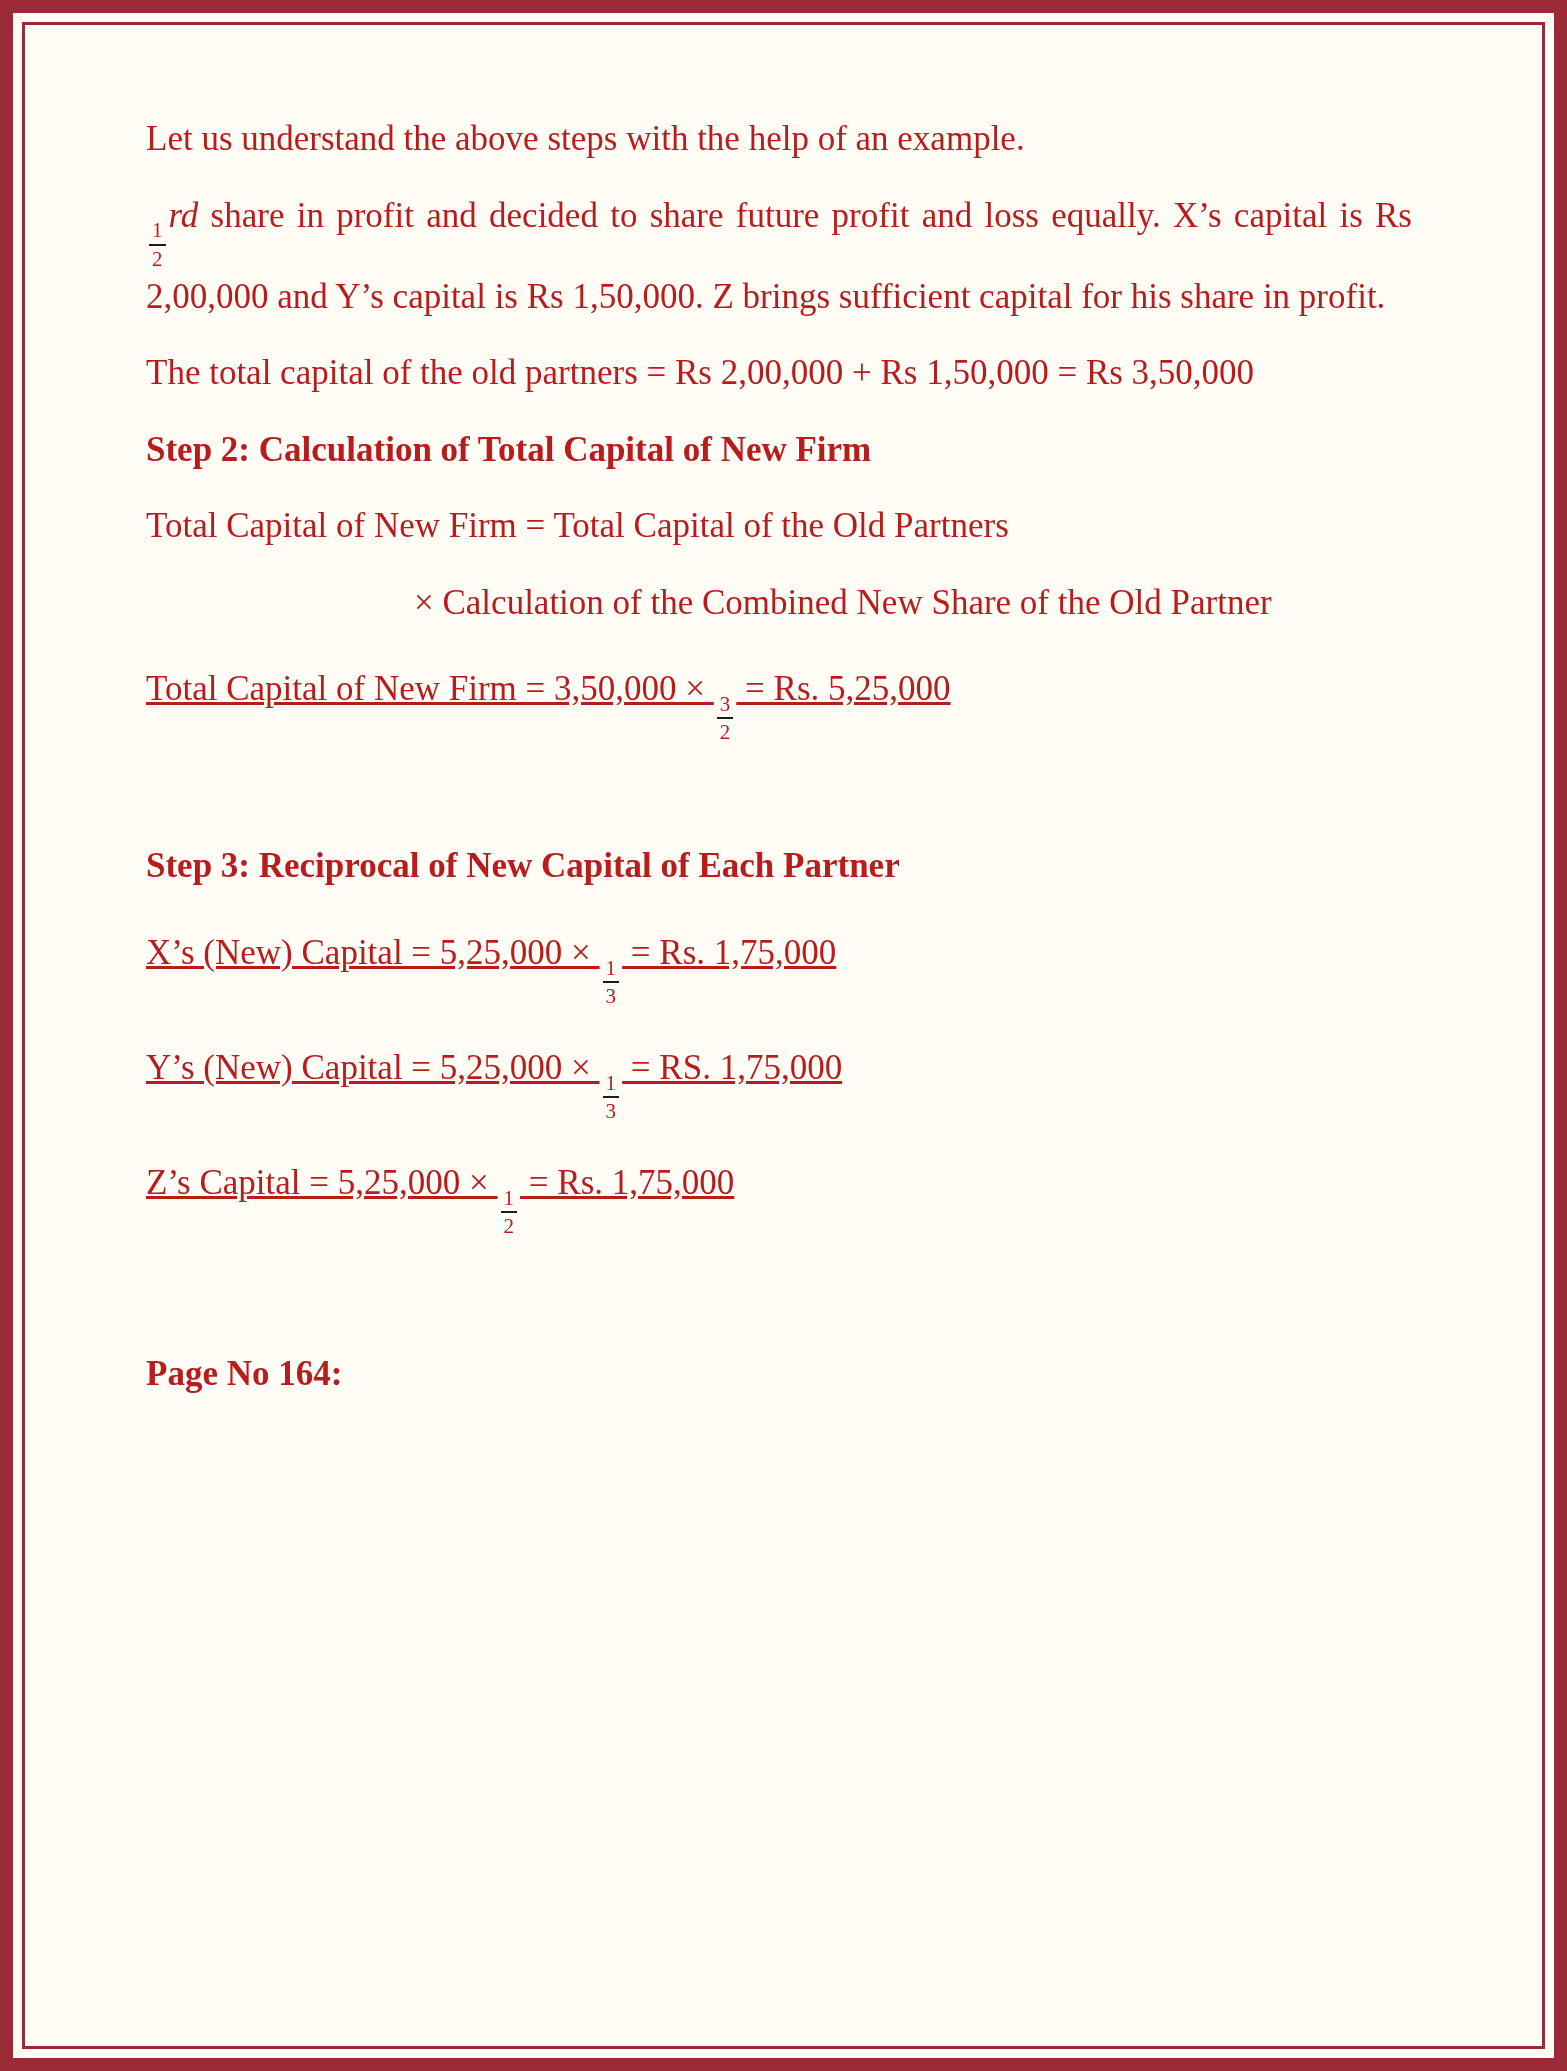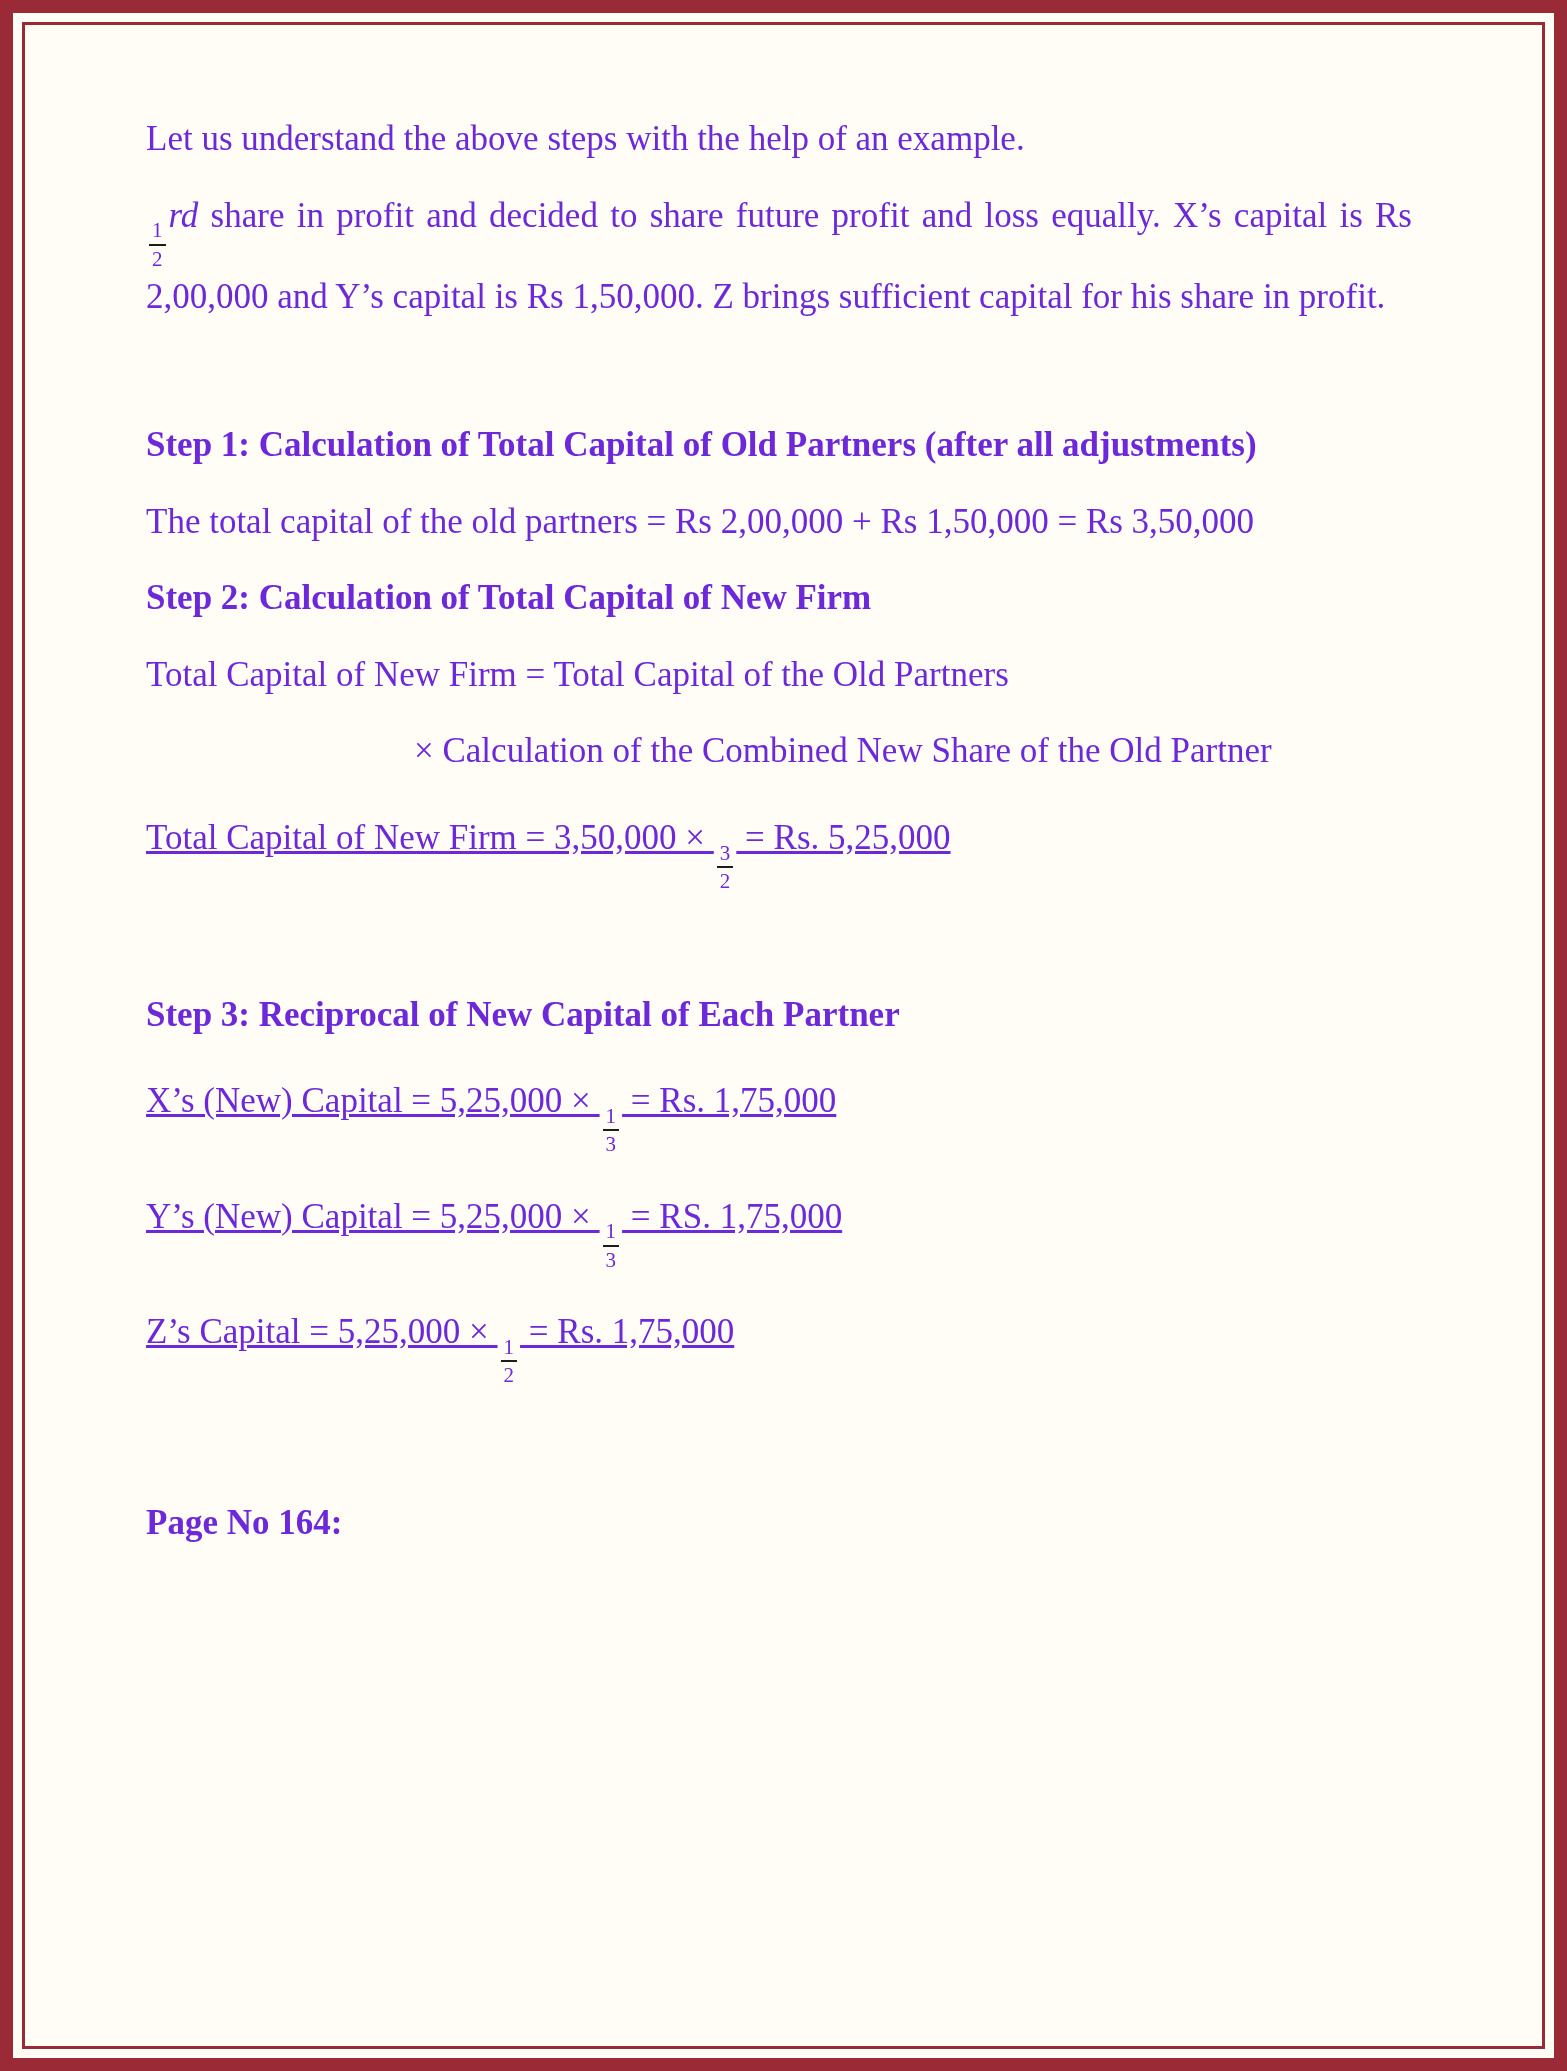--- a/index.html
+++ b/index.html
@@ -18,21 +18,21 @@
   }
   .inner-border {
     position: absolute;
     inset: 9px;
     border: 3px solid #9a2b36;
     pointer-events: none;
   }
   .content {
     position: relative;
     padding: 100px 142px 0 133px;
-    color: #6d28d9;
+    color: #b91c1c;
     font-size: 35px;
     line-height: 1.5;
   }
   p { margin: 0 0 24px 0; }
   .justify { text-align: justify; }
   .bold { font-weight: bold; }
   .ital { font-style: italic; }
   .center { }
   .heading { font-weight: bold; }
   .sect-gap { margin-top: 96px; }
@@ -65,23 +65,20 @@
 
     <p>
       <span>Let us understand the above steps with the help of an example.</span>
     </p>
 
     <p class="justify"><span class="frac">
           <span class="num">1</span>
           <span class="den">2</span>
         </span><span class="ital">rd</span><span> share in profit and decided to share future profit and loss equally. X’s capital is Rs 2,00,000 and Y’s capital is Rs 1,50,000. Z brings sufficient capital for his share in profit.</span></p>
 
-    <p class="heading justify sect-gap">
-      <span>Step 1: Calculation of Total Capital of Old Partners (after all adjustments)</span>
-    </p>
 
     <p class="justify small-gap">
       <span>The total capital of the old partners = Rs 2,00,000 + Rs 1,50,000 = Rs 3,50,000</span>
     </p>
 
     <p class="heading">
       <span>Step 2: Calculation of Total Capital of New Firm</span>
     </p>
 
     <p>

